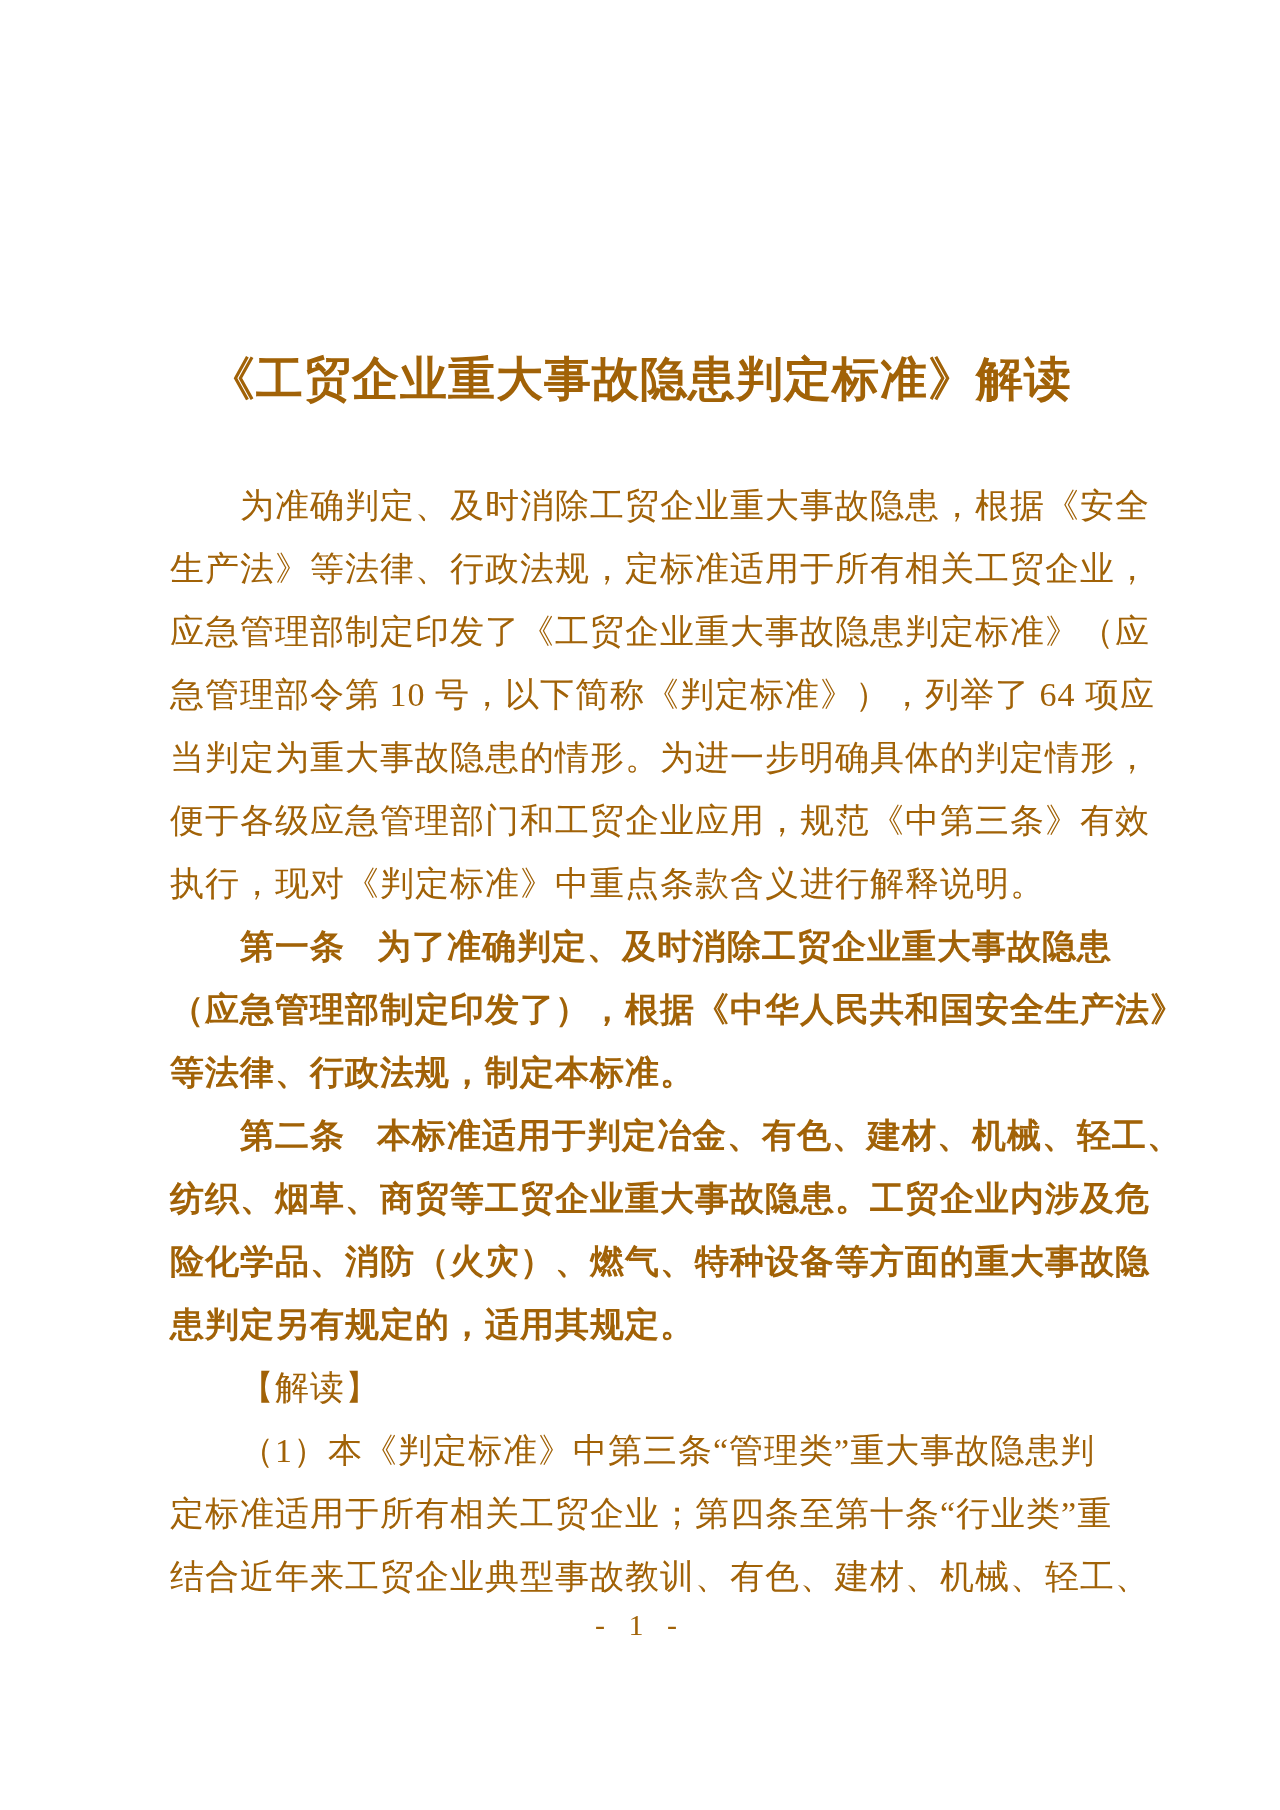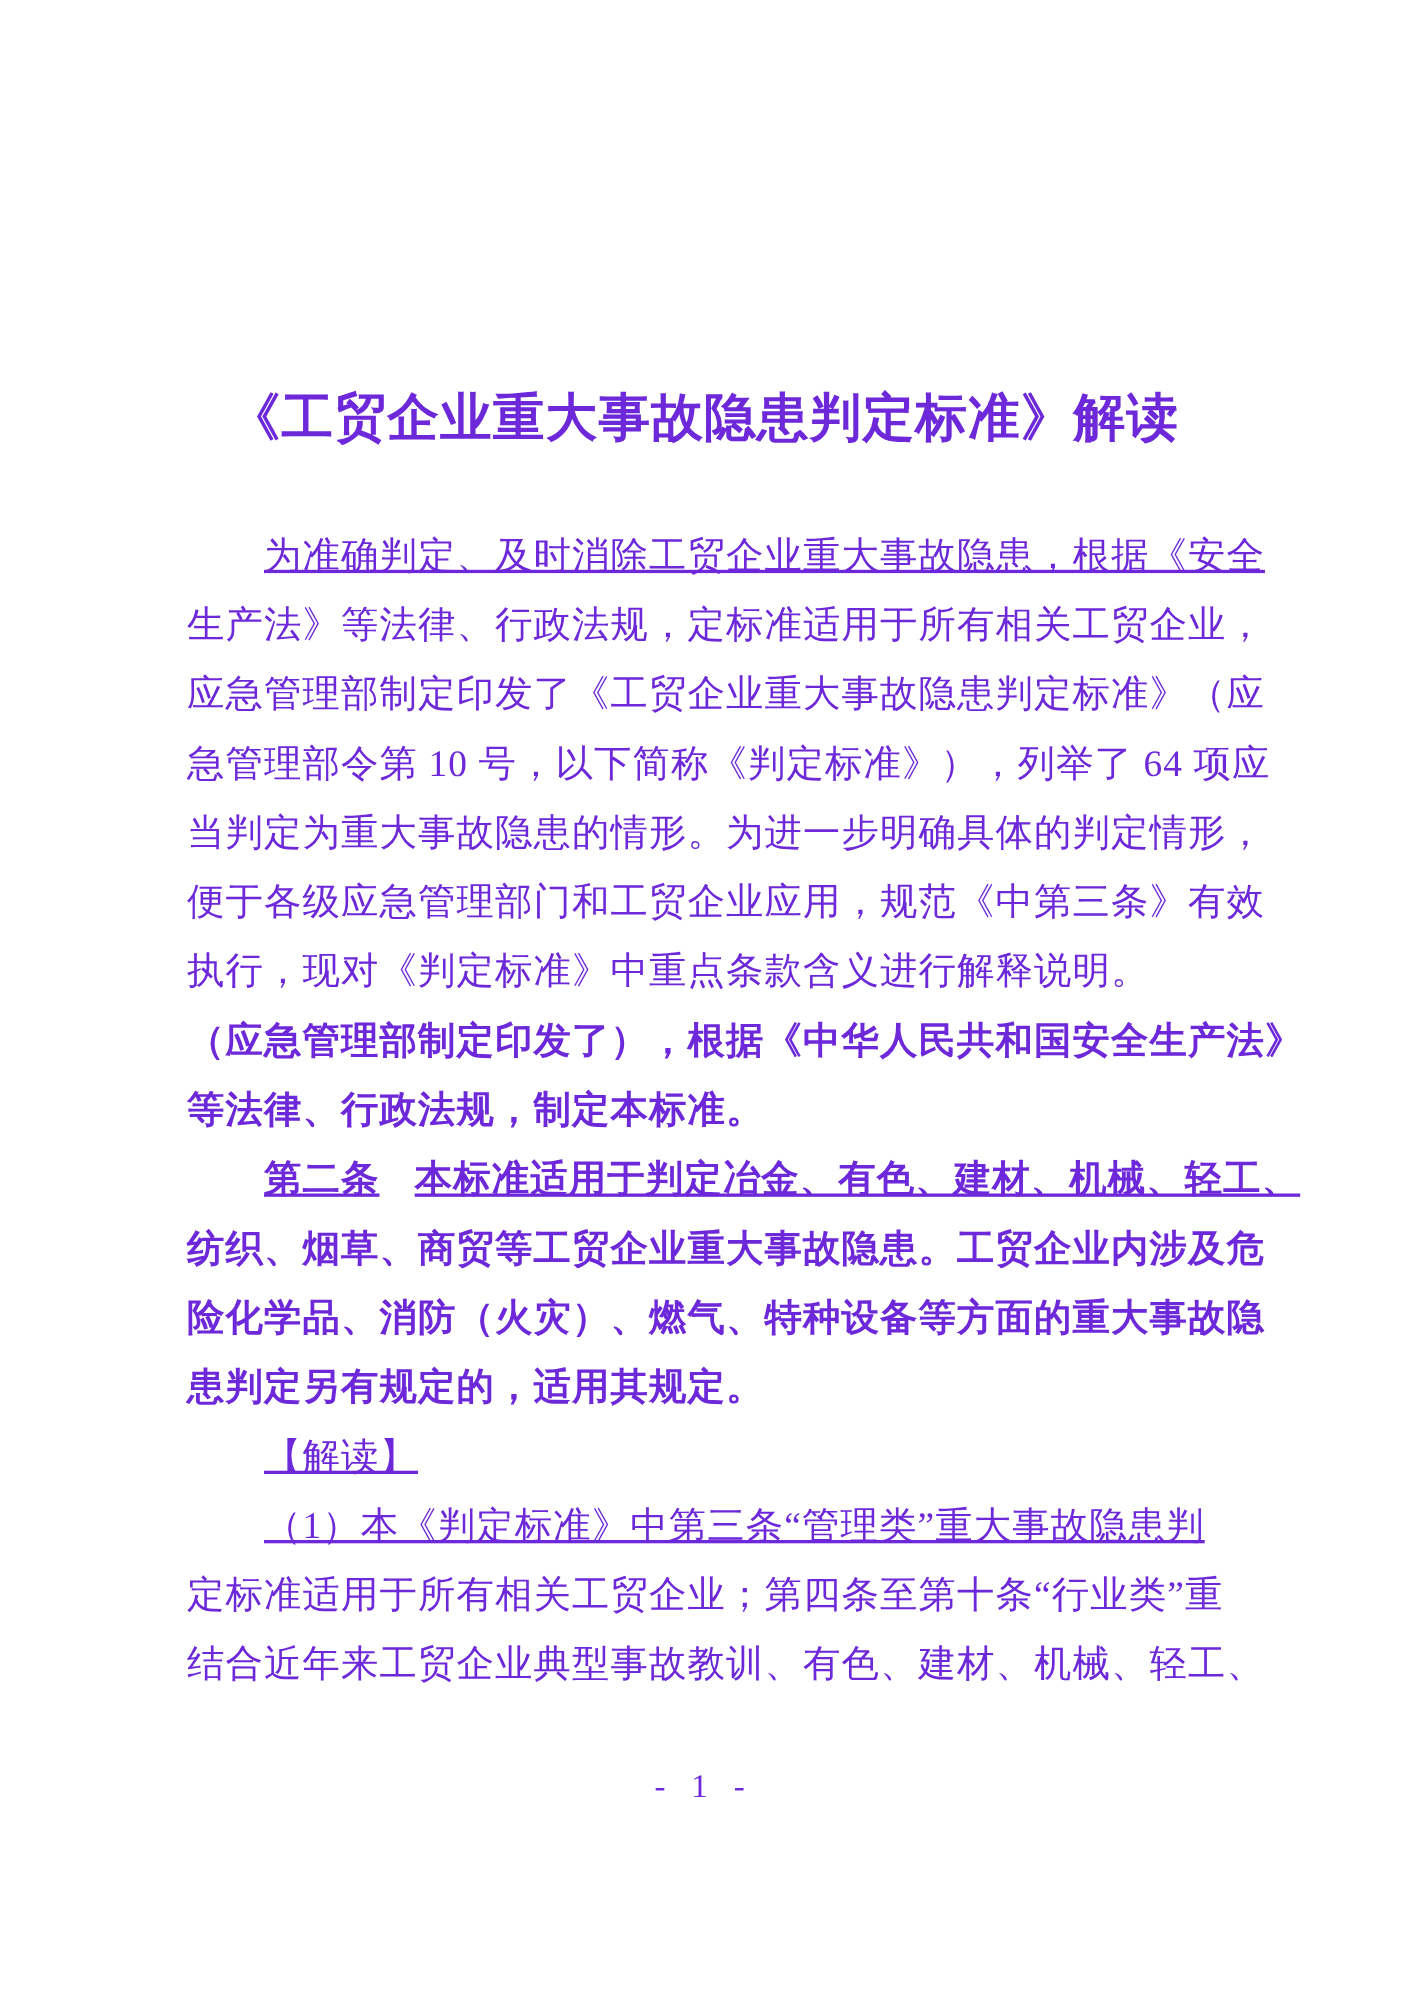--- a/index.html
+++ b/index.html
@@ -5,21 +5,21 @@
   html, body {
     margin: 0;
     padding: 0;
     background: #ffffff;
   }
   .page {
     position: relative;
     width: 1280px;
     height: 1810px;
     background: #ffffff;
-    color: #6d28d9;
+    color: #a16207;
     font-family: "Liberation Serif", serif;
     overflow: hidden;
   }
   .doc-title {
     position: absolute;
     top: 348px;
     left: 0;
     width: 1280px;
     margin: 0;
     text-align: center;
@@ -37,21 +37,20 @@
   }
   .line {
     height: 63px;
     line-height: 63px;
     font-size: 34px;
     white-space: nowrap;
     letter-spacing: 1px;
   }
   .indent {
     text-indent: 70px;
-    text-decoration: underline;
   }
   .fangsong {
     font-weight: 400;
   }
   .kaiti {
     font-weight: 600;
   }
   .article-label {
     font-family: "Liberation Sans", sans-serif;
     font-weight: 700;
@@ -75,20 +74,21 @@
   <h1 class="doc-title">《工贸企业重大事故隐患判定标准》解读</h1>
 
   <div class="doc-body" id="doc-body">
       <div class="line fangsong indent"><span>为准确判定、及时消除工贸企业重大事故隐患，根据《安全</span></div>
       <div class="line fangsong"><span>生产法》等法律、行政法规，定标准适用于所有相关工贸企业，</span></div>
       <div class="line fangsong"><span>应急管理部制定印发了《工贸企业重大事故隐患判定标准》（应</span></div>
       <div class="line fangsong"><span>急管理部令第 10 号，以下简称《判定标准》），列举了 64 项应</span></div>
       <div class="line fangsong"><span>当判定为重大事故隐患的情形。为进一步明确具体的判定情形，</span></div>
       <div class="line fangsong"><span>便于各级应急管理部门和工贸企业应用，规范《中第三条》有效</span></div>
       <div class="line fangsong"><span>执行，现对《判定标准》中重点条款含义进行解释说明。</span></div>
+      <div class="line kaiti indent"><span class="article-label">第一条</span><span>为了准确判定、及时消除工贸企业重大事故隐患</span></div>
       <div class="line kaiti"><span>（应急管理部制定印发了），根据《中华人民共和国安全生产法》</span></div>
       <div class="line kaiti"><span>等法律、行政法规，制定本标准。</span></div>
       <div class="line kaiti indent"><span class="article-label">第二条</span><span>本标准适用于判定冶金、有色、建材、机械、轻工、</span></div>
       <div class="line kaiti"><span>纺织、烟草、商贸等工贸企业重大事故隐患。工贸企业内涉及危</span></div>
       <div class="line kaiti"><span>险化学品、消防（火灾）、燃气、特种设备等方面的重大事故隐</span></div>
       <div class="line kaiti"><span>患判定另有规定的，适用其规定。</span></div>
       <div class="line fangsong indent"><span>【解读】</span></div>
       <div class="line fangsong indent"><span>（1）本《判定标准》中第三条“管理类”重大事故隐患判</span></div>
       <div class="line fangsong"><span>定标准适用于所有相关工贸企业；第四条至第十条“行业类”重</span></div>
       <div class="line fangsong"><span>结合近年来工贸企业典型事故教训、有色、建材、机械、轻工、</span></div>

